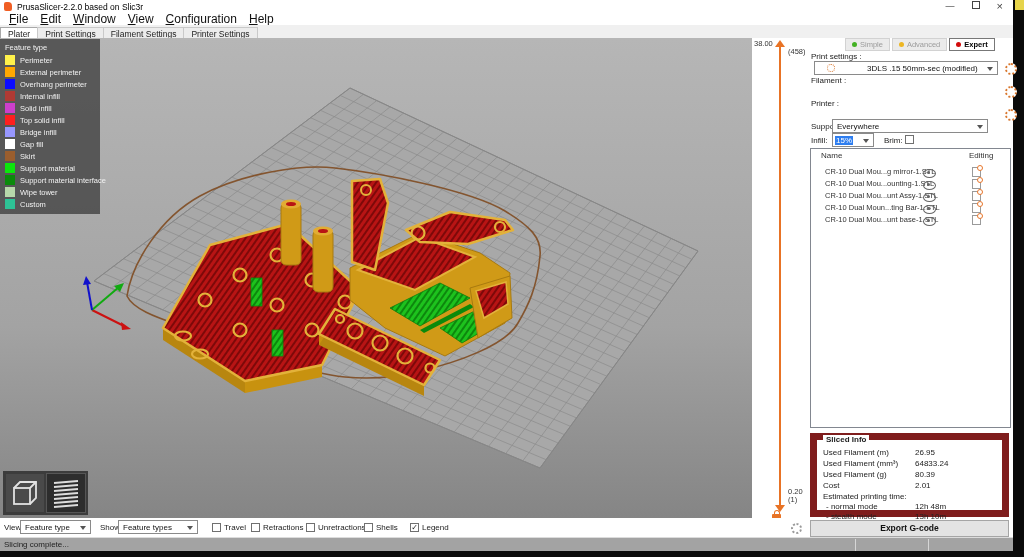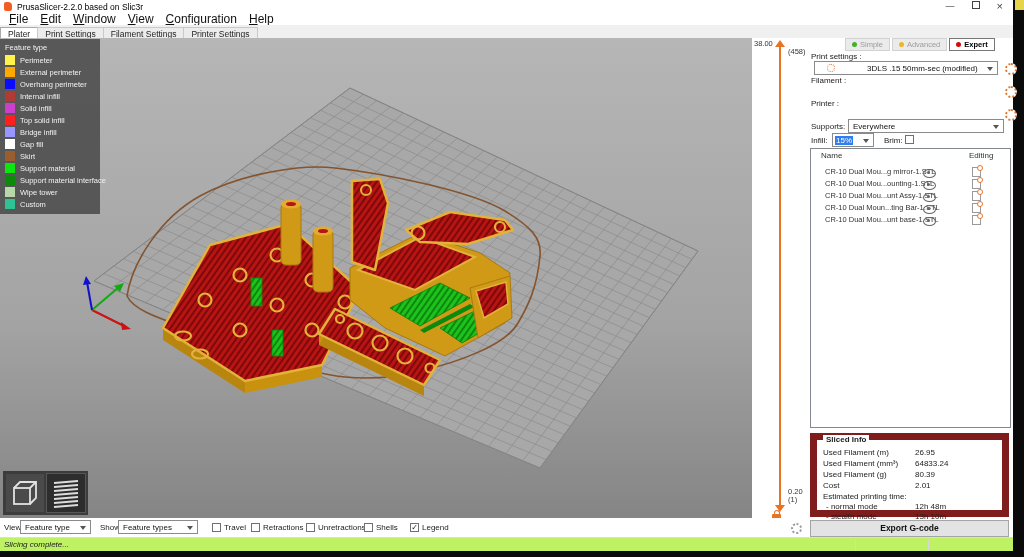--- a/index.html
+++ b/index.html
@@ -87,21 +87,21 @@
 
   
   .toolbar{position:absolute;left:0;top:518px;width:808px;height:19px;background:#fff;}
   .tb-label{position:absolute;top:5px;font-size:8px;color:#222;}
   .tb-check{position:absolute;top:5px;display:flex;align-items:center;gap:3px;}
   .tb-check .checkbox{flex:0 0 auto;}
   .tb-check-label{font-size:8px;color:#222;}
   .gear-gray{position:absolute;left:791px;top:5px;width:7px;height:7px;border:2px dotted #9a9a9a;border-radius:50%;}
 
   
-  .statusbar{position:absolute;left:0;top:537px;width:1013px;height:14px;background:#bef264;border-top:1px solid #dcdcdc;box-sizing:border-box;font-style:italic;}
+  .statusbar{position:absolute;left:0;top:537px;width:1013px;height:14px;background:#a3a3a3;border-top:1px solid #dcdcdc;box-sizing:border-box;}
   .status-text{position:absolute;left:4px;top:2px;font-size:8px;color:#222;}
   .status-sep{position:absolute;top:1px;width:1px;height:12px;background:#d6d6d6;}
 </style>
 </head>
 <body>
 
 <div class="screen">
   <div class="yellow-sliver"></div>
 
   <div class="app">
@@ -399,21 +399,21 @@
       </div>
       <div class="gearbtn" style="left:197px;top:25px;"></div>
 
       <div class="plabel" style="left:3px;top:38px;">Filament :</div>
       <div class="gearbtn" style="left:197px;top:48px;"></div>
 
       <div class="plabel" style="left:3px;top:61px;">Printer :</div>
       <div class="gearbtn" style="left:197px;top:71px;"></div>
 
       <div class="plabel" style="left:3px;top:84px;">Supports:</div>
-      <div class="combo" style="left:40px;top:81px;width:156px;">
+      <div class="combo" style="left:24px;top:81px;width:156px;">
         <span class="combo-text" style="margin-left:4px;">Everywhere</span>
         <span class="chev"></span>
       </div>
 
       <div class="plabel" style="left:3px;top:98px;">Infill:</div>
       <div class="combo" style="left:24px;top:95px;width:42px;">
         <span class="combo-text sel-val" style="margin-left:2px;">15%</span>
         <span class="chev"></span>
       </div>
       <div class="plabel" style="left:76px;top:98px;">Brim:</div>

